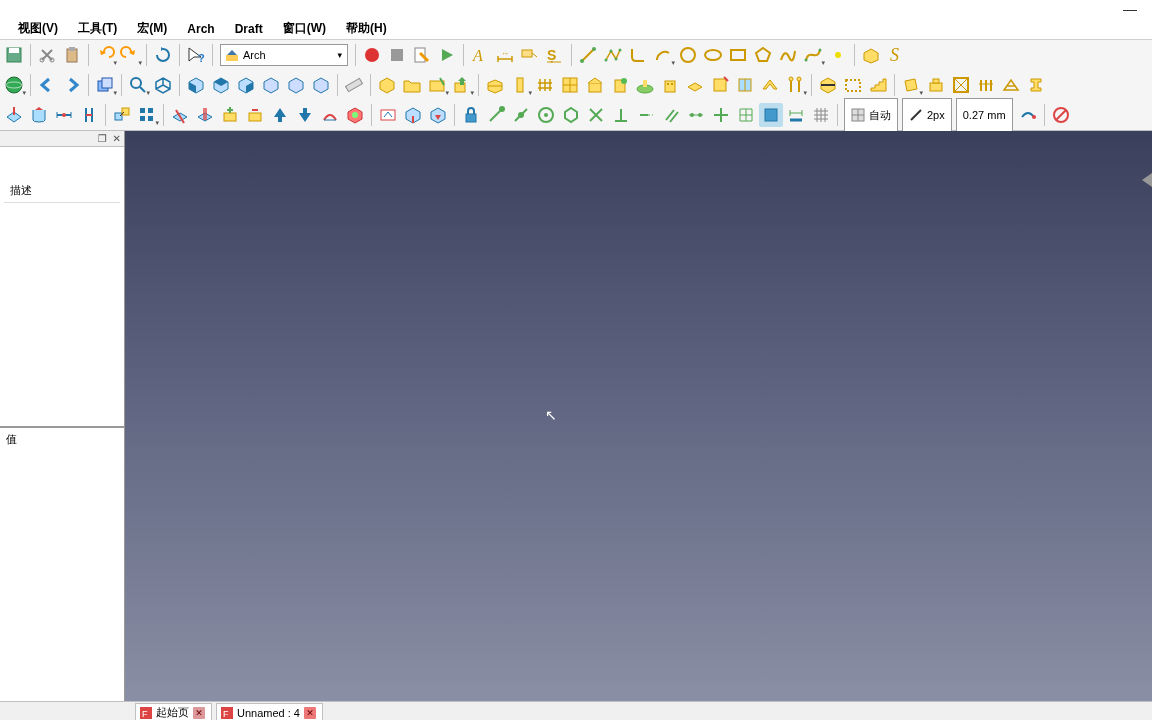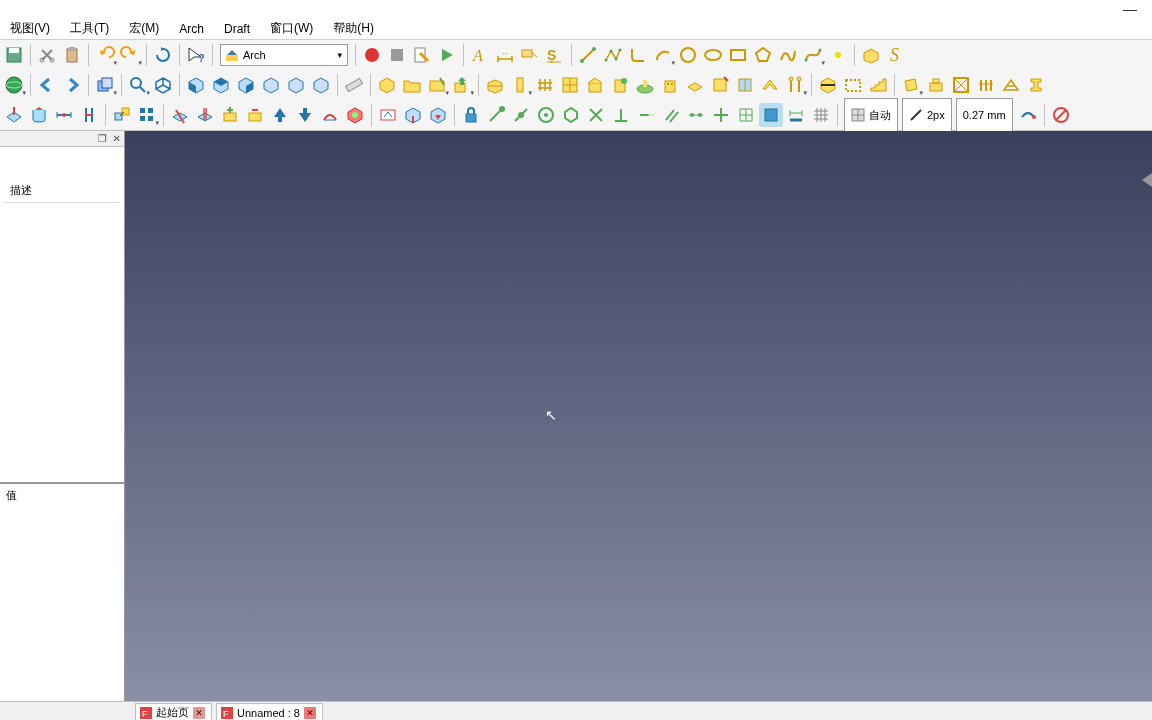--- a/index.html
+++ b/index.html
@@ -19,21 +19,23 @@
   justify-content: flex-end;
   align-items: center;
   padding-right: 15px;
 }
 .titlebar .min { font-size: 14px; color: #333; cursor: pointer; }
 .menubar {
   height: 22px;
   background: #fff;
   display: flex;
   align-items: center;
+  padding-left: 8px;
   border-bottom: 1px solid #d0d0d0;
+  font-weight: bold;
 }
 .menubar .item {
   padding: 2px 10px;
   cursor: pointer;
   font-size: 12px;
 }
 .toolbar-area {
   background: #f5f5f5;
   border-bottom: 1px solid #c0c0c0;
 }
@@ -107,21 +109,21 @@
   background: #f0f0f0;
   display: flex;
   justify-content: flex-end;
   align-items: center;
   padding-right: 3px;
   gap: 6px;
   border-bottom: 1px solid #c0c0c0;
 }
 .panel-top span { font-size: 10px; cursor: pointer; color: #555; }
 .tree-panel {
-  height: 336px;
+  height: 280px;
   border-bottom: 1px solid #999;
   padding: 4px;
 }
 .tree-header {
   font-size: 11px;
   padding: 4px 6px;
   border-bottom: 1px solid #ddd;
   margin-top: 28px;
 }
 .prop-panel {
@@ -894,16 +896,16 @@
         <text x="2" y="10" font-size="9" fill="#fff">F</text>
       </svg>
     <span>起始页</span>
     <span class="close">✕</span>
   </div>
   <div class="doc-tab active">
     <svg class="ficon" viewBox="0 0 12 12">
         <rect width="12" height="12" fill="#d44"></rect>
         <text x="2" y="10" font-size="9" fill="#fff">F</text>
       </svg>
-    <span>Unnamed : 8</span>
+    <span>Unnamed : 4</span>
     <span class="close">✕</span>
   </div>
 </div>
 
 </body></html>

